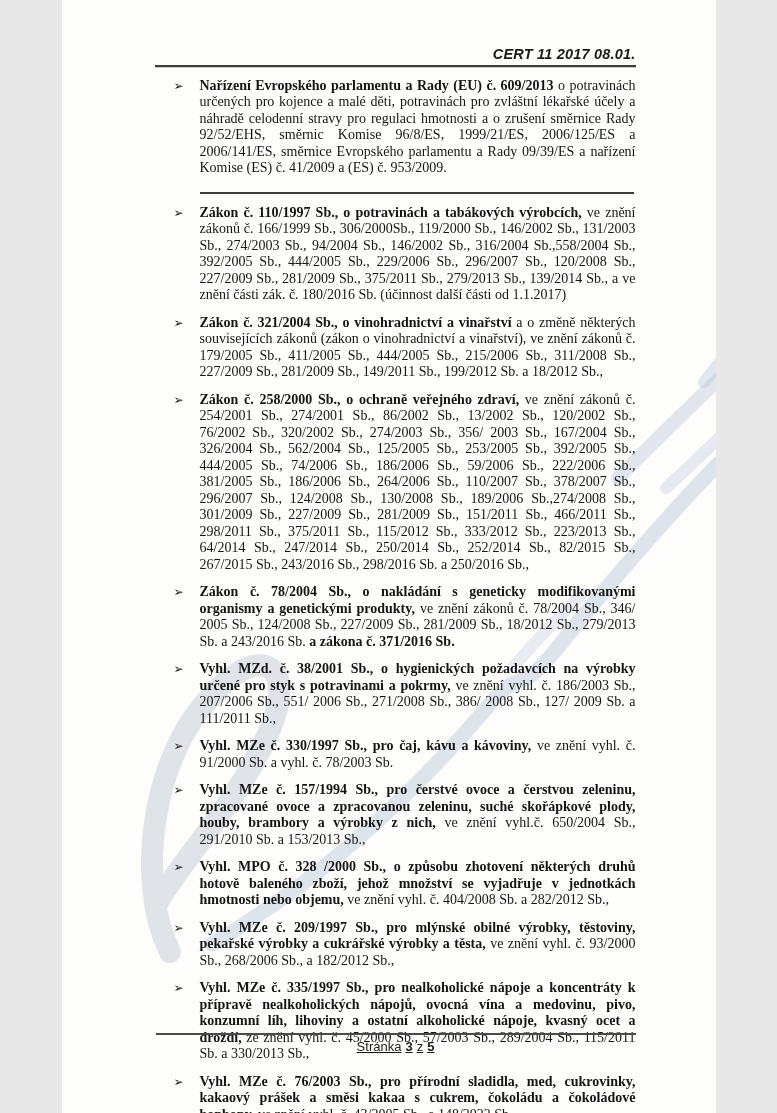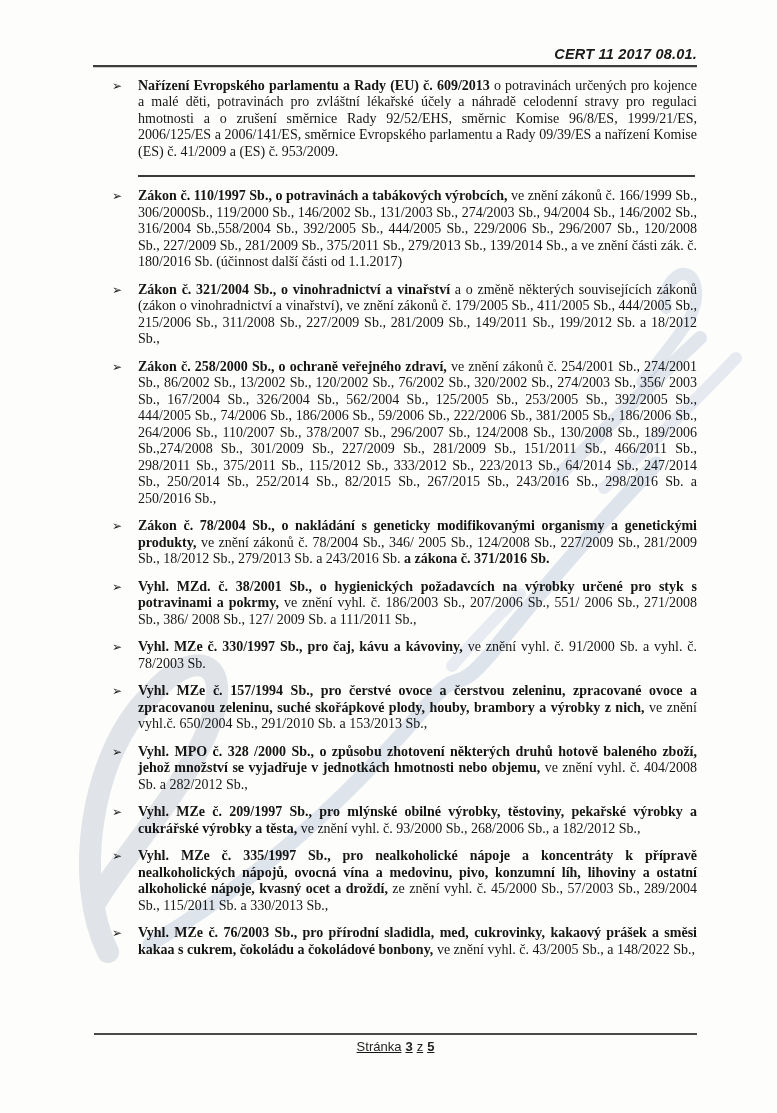--- a/index.html
+++ b/index.html
@@ -1,18 +1,18 @@
 <!DOCTYPE html>
 <html lang="cs"><head>
 <meta charset="utf-8">
 <style>
   html, body { margin: 0; padding: 0; background: #e8e8e8; }
   .page {
     position: relative;
-    width: 777px;
+    width: 654px;
     height: 1113px;
     margin: 0 auto;
     background: #fdfdfc;
     box-sizing: border-box;
     padding: 46px 80px 0 138px;
     font-family: "Liberation Serif", "DejaVu Serif", serif;
     font-size: 14px;
     line-height: 16.5px;
     color: #151515;
     overflow: hidden;

